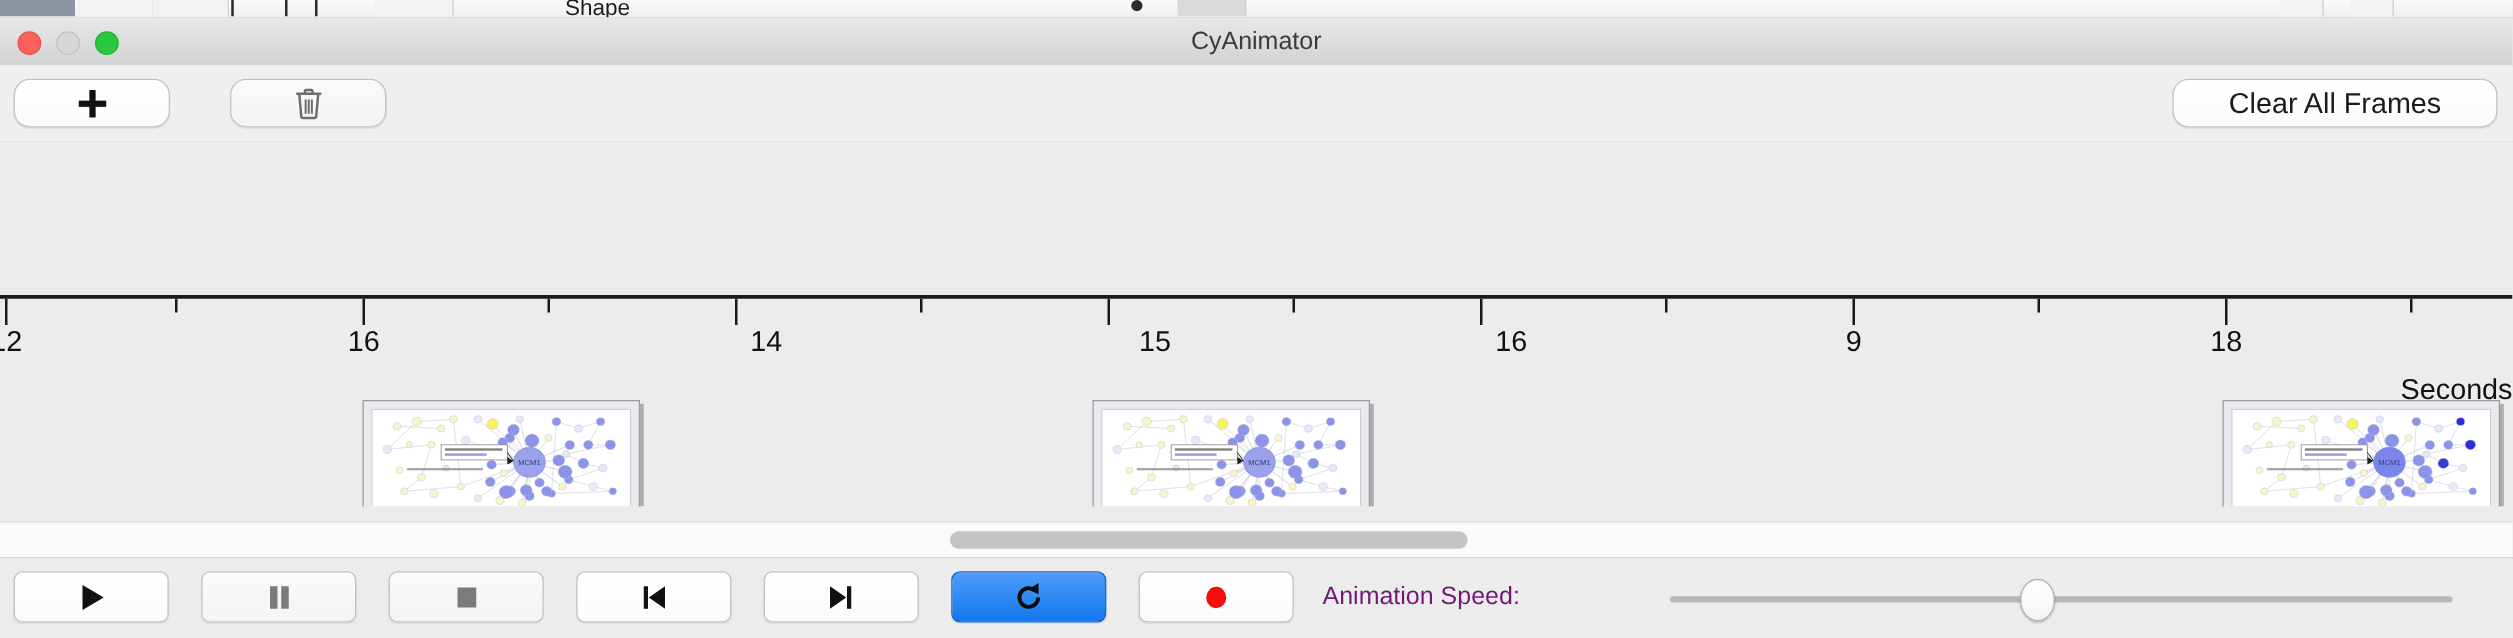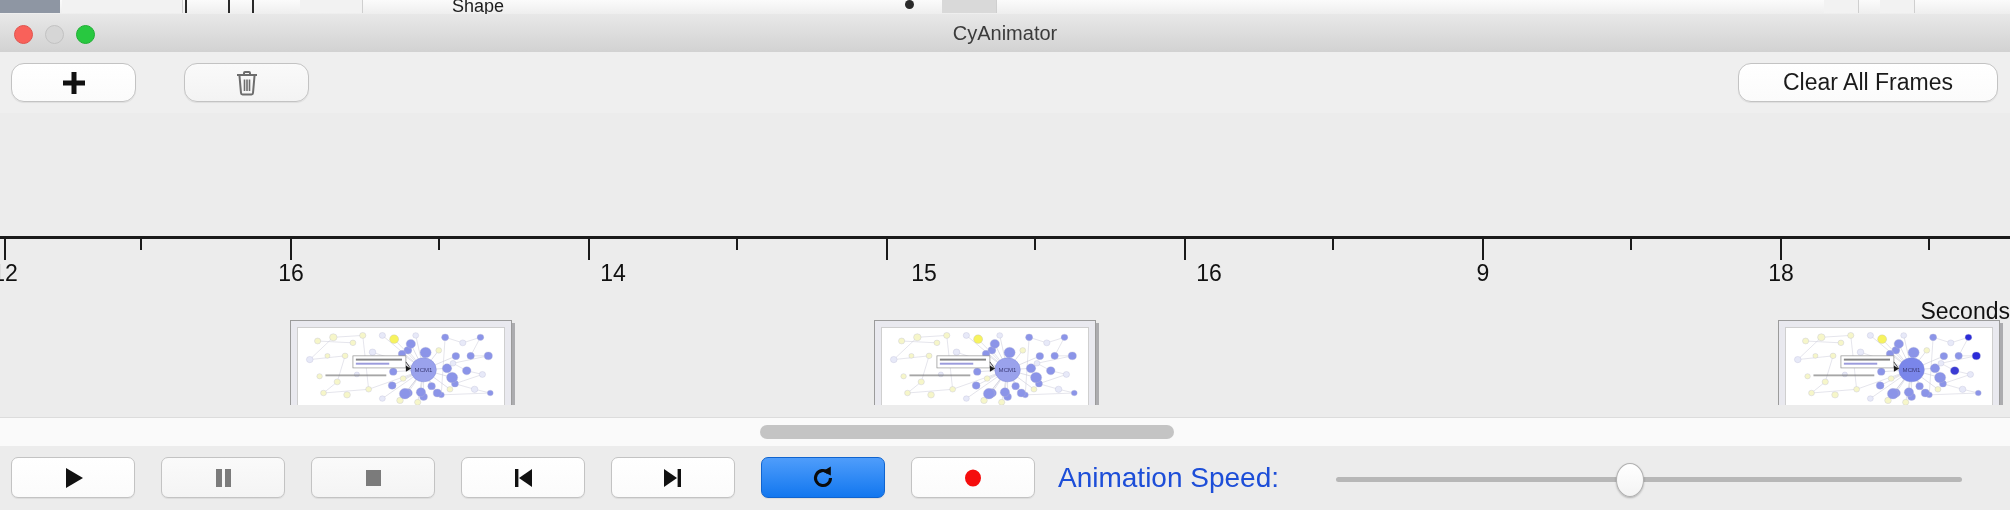--- a/index.html
+++ b/index.html
@@ -75,21 +75,21 @@
 
   
   .playbar{position:absolute;left:0;top:446px;width:2010px;height:64px;background:#ececec;}
   .pbtn{position:absolute;top:11px;height:41px;border:1px solid #c3c3c3;border-radius:7px;
     background:linear-gradient(#ffffff,#fbfbfb);box-shadow:0 1px 1px rgba(0,0,0,.07);
     display:flex;align-items:center;justify-content:center;box-sizing:border-box;cursor:default;}
   .pbtn.disabled{background:linear-gradient(#fafafa,#f4f4f4);}
   .pbtn.on{background:linear-gradient(#4f9dfb,#1277ef);border-color:#1064cf;}
   .glyph{display:block;}
   .speed-label{position:absolute;left:1058px;top:11px;height:41px;line-height:41px;
-    font-size:28px;color:#1d4ed8;white-space:nowrap;}
+    font-size:20px;color:#701a75;white-space:nowrap;}
   .slider{position:absolute;left:1336px;top:31px;width:626px;height:5px;
     border-radius:3px;background:#b7b7b7;cursor:default;}
   .thumbknob{position:absolute;top:-14px;width:26px;height:32px;border-radius:50%;
     background:linear-gradient(#ffffff,#f4f4f4);border:1px solid #b0b0b0;
     box-shadow:0 1px 2px rgba(0,0,0,.25);transform:translateX(-50%);cursor:default;}
 </style>
 </head>
 <body>
 
 <div class="app">

